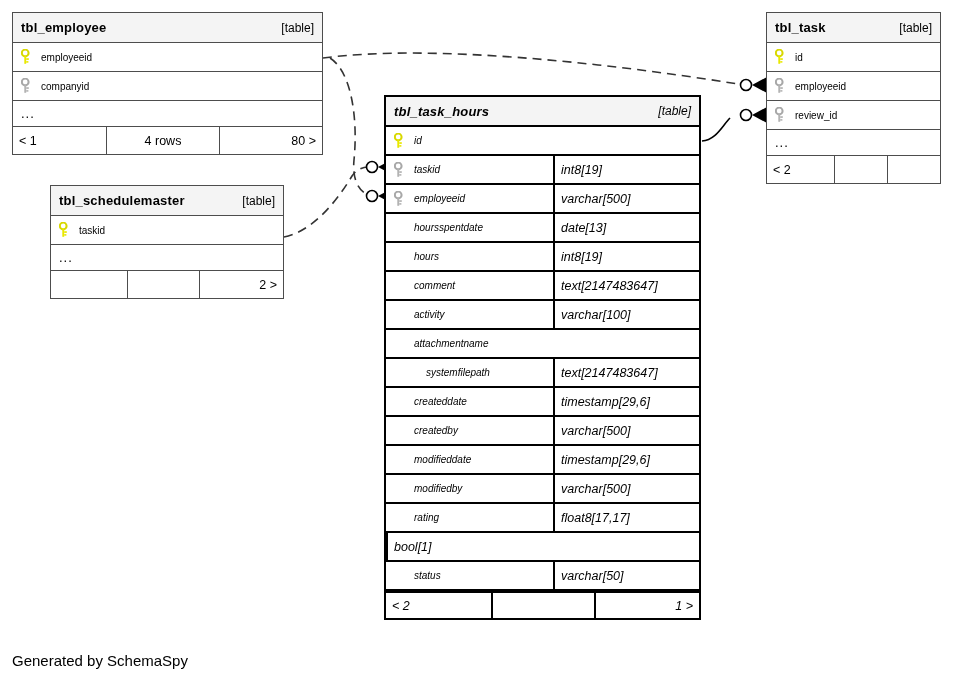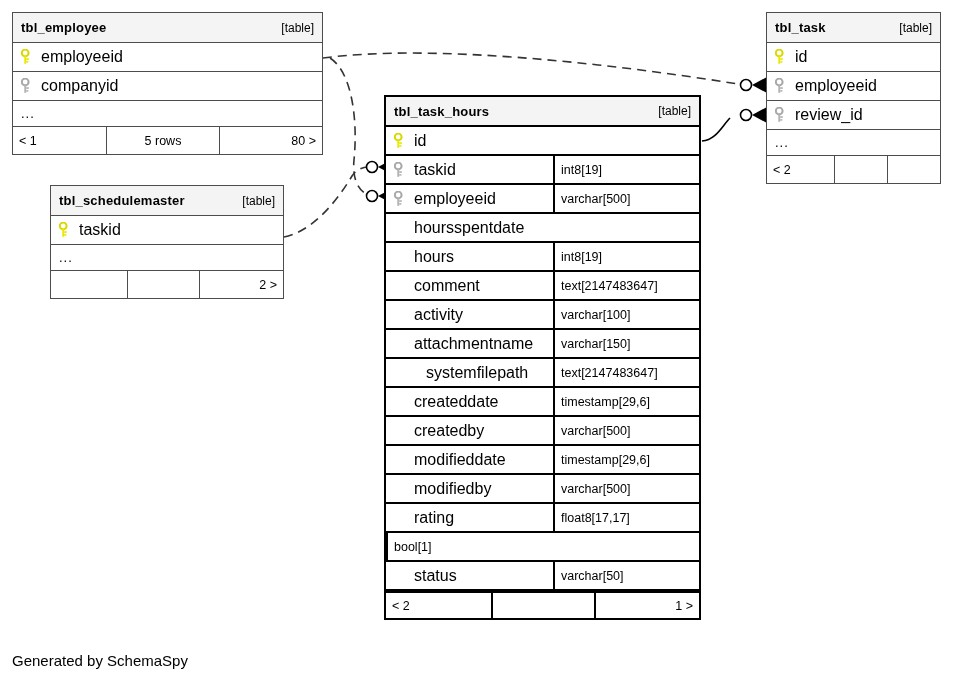--- a/index.html
+++ b/index.html
@@ -53,21 +53,21 @@
     border-bottom:1px solid #4d4d4d;
     background:#fff;
   }
   .emph .row{border-bottom:2px solid #000;}
   .row:last-child{border-bottom:none;}
 
   .col-name{
     display:flex;
     align-items:center;
     padding-left:8px;
-    font-size:16px;
+    font-size:10px;
     color:#000;
     box-sizing:border-box;
     flex:none;
     height:100%;
   }
   .col-type{
     display:flex;
     align-items:center;
     padding-left:6px;
     font-size:12.5px;
@@ -191,21 +191,21 @@
               <rect x="5.2" y="9.2" width="2.6" height="1.7" fill="#b3b3b3"></rect>
               <rect x="5.2" y="12.1" width="2.2" height="1.6" fill="#b3b3b3"></rect>
             </svg>
         </span>
         <span>companyid</span>
       </span>
     </div>
     <div class="ellipsis-row">...</div>
     <div class="footer">
       <div class="fcell left" style="width:93px;">&lt; 1</div>
-      <div class="fcell center" style="width:113px;">5 rows</div>
+      <div class="fcell center" style="width:113px;">4 rows</div>
       <div class="fcell right" style="flex:1;padding-left:8px;">80 &gt;</div>
     </div>
   </div>
 
   <div class="table-box" style="left:50px;top:185px;width:234px;">
     <div class="tbl-header">
       <span class="tbl-name">tbl_schedulemaster</span>
       <span class="tbl-tag">[table]</span>
     </div>
     <div class="row">
@@ -274,21 +274,21 @@
       </span>
     </div>
     <div class="ellipsis-row">...</div>
     <div class="footer">
       <div class="fcell left" style="width:67px;">&lt; 2</div>
       <div class="fcell center" style="width:53px;"></div>
       <div class="fcell right" style="flex:1;"></div>
     </div>
   </div>
 
-  <div class="table-box emph" style="left:384px;top:95px;width:317px;">
+  <div class="table-box emph" style="left:384px;top:95px;width:317px;font-style:italic;">
     <div class="tbl-header">
       <span class="tbl-name">tbl_task_hours</span>
       <span class="tbl-tag">[table]</span>
     </div>
 
     <div class="row">
       <span class="col-name" style="width:167px;">
         <span class="keyicon">
           <svg viewBox="0 0 13 16" width="13" height="16">
               <circle cx="4.2" cy="4" r="3.4" fill="none" stroke="#d8d800" stroke-width="2"></circle>
@@ -329,20 +329,21 @@
         <span>employeeid</span>
       </span>
       <span class="col-type">varchar[500]</span>
     </div>
 
     <div class="row">
       <span class="col-name" style="width:167px;">
         <span class="keyspacer"></span>
         <span>hoursspentdate</span>
       </span>
+      <span class="col-type">date[13]</span>
     </div>
 
     <div class="row">
       <span class="col-name" style="width:167px;">
         <span class="keyspacer"></span>
         <span>hours</span>
       </span>
       <span class="col-type">int8[19]</span>
     </div>
 
@@ -360,21 +361,20 @@
         <span>activity</span>
       </span>
       <span class="col-type">varchar[100]</span>
     </div>
 
     <div class="row">
       <span class="col-name" style="width:167px;">
         <span class="keyspacer"></span>
         <span>attachmentname</span>
       </span>
-      <span class="col-type">varchar[150]</span>
     </div>
 
     <div class="row">
       <span class="col-name" style="width:167px;padding-left:20px;">
         <span class="keyspacer"></span>
         <span>systemfilepath</span>
       </span>
       <span class="col-type">text[2147483647]</span>
     </div>
 

